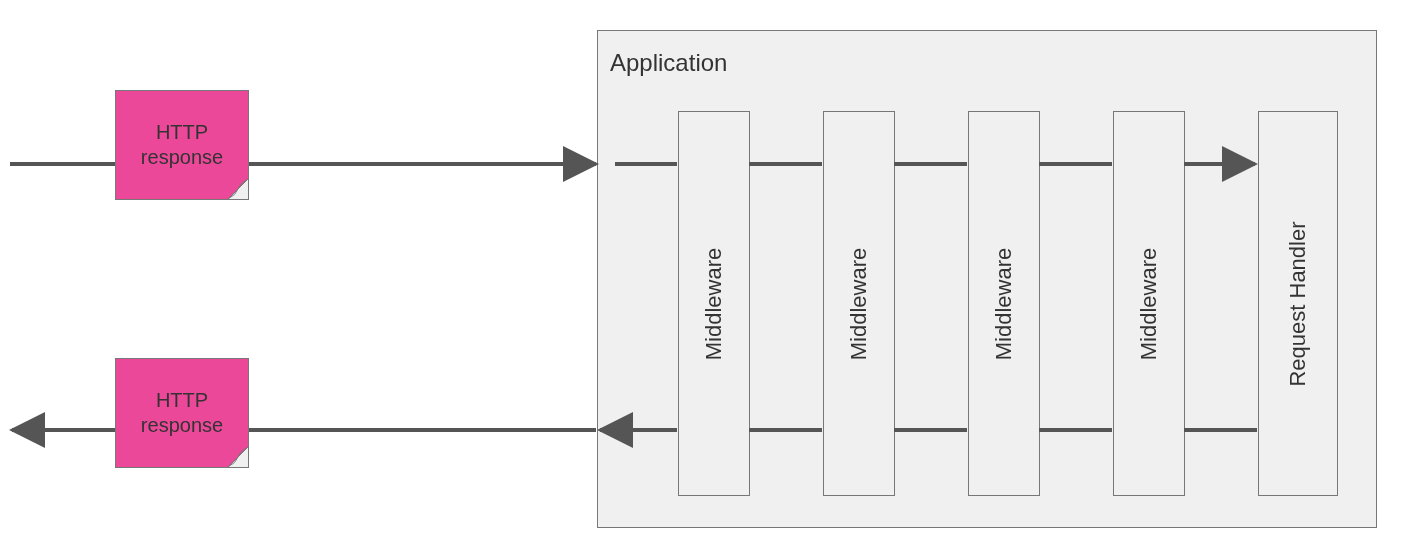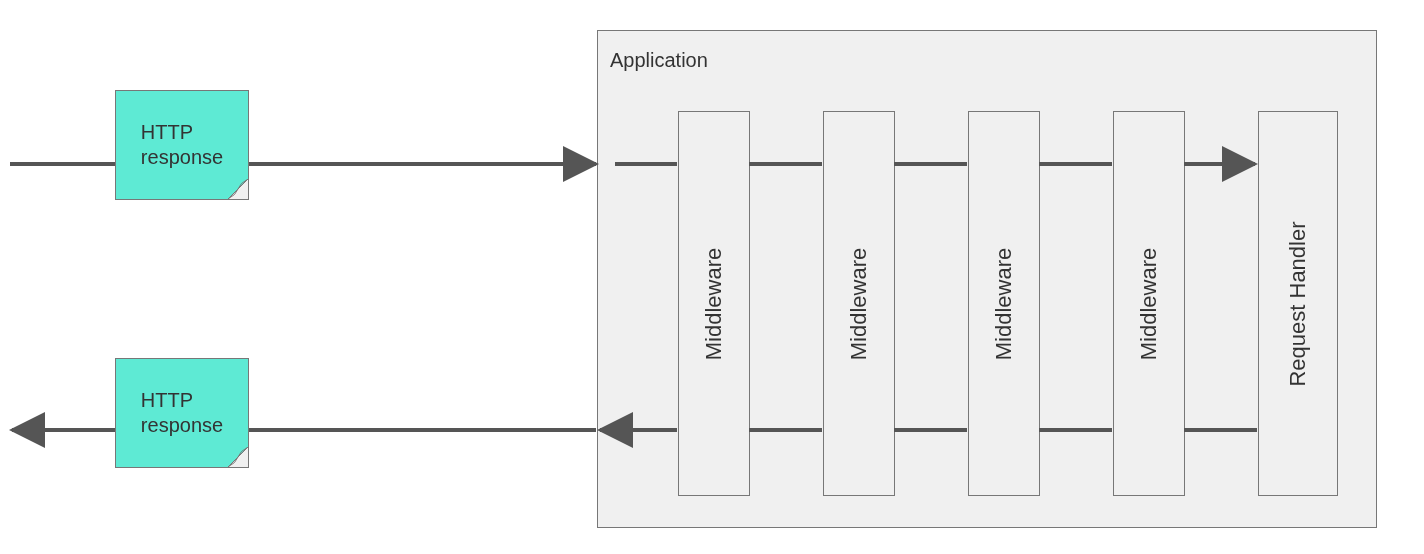--- a/index.html
+++ b/index.html
@@ -23,21 +23,21 @@
     width: 780px;
     height: 498px;
     background: #f0f0f0;
     border: 1px solid #777;
     box-sizing: border-box;
   }
   .app-title {
     position: absolute;
     left: 12px;
     top: 18px;
-    font-size: 20px;
+    font-size: 24px;
     color: #333;
   }
   .pipe-box {
     position: absolute;
     top: 80px;
     height: 385px;
     width: 72px;
     background: #f0f0f0;
     border: 1px solid #777;
     box-sizing: border-box;
@@ -50,27 +50,27 @@
     transform: rotate(-90deg);
     font-size: 22px;
     white-space: nowrap;
     color: #333;
   }
   
   .note {
     position: absolute;
     width: 134px;
     height: 110px;
-    background: #5eead4;
+    background: #ec4899;
     border: 1px solid #777;
     box-sizing: border-box;
     display: flex;
     align-items: center;
     justify-content: center;
-    text-align: left;
+    text-align: center;
     font-size: 20px;
     line-height: 1.25;
     color: #333;
   }
   .note .corner {
     position: absolute;
     right: 0; bottom: 0;
     width: 20px; height: 20px;
   }
   svg.lines {

